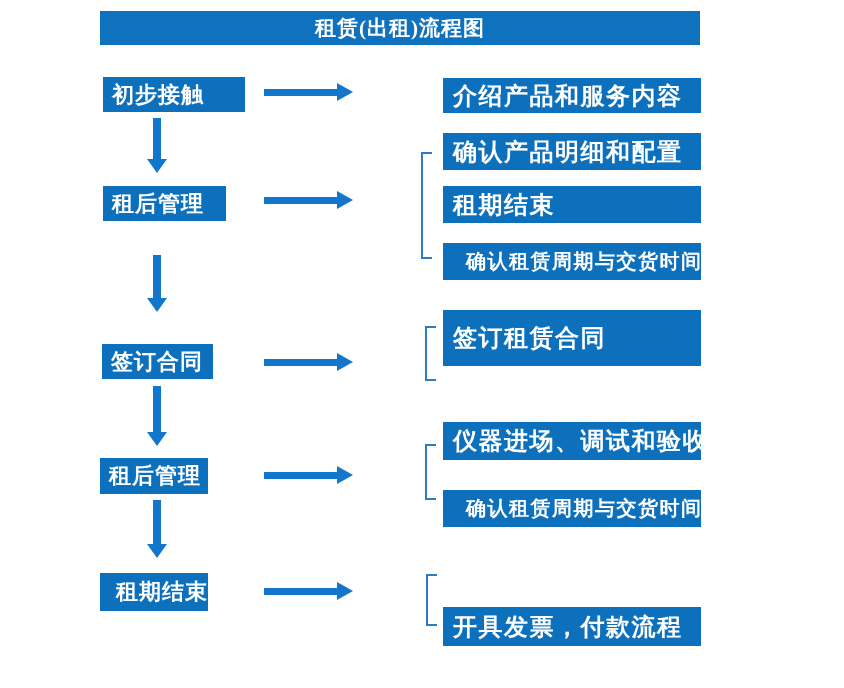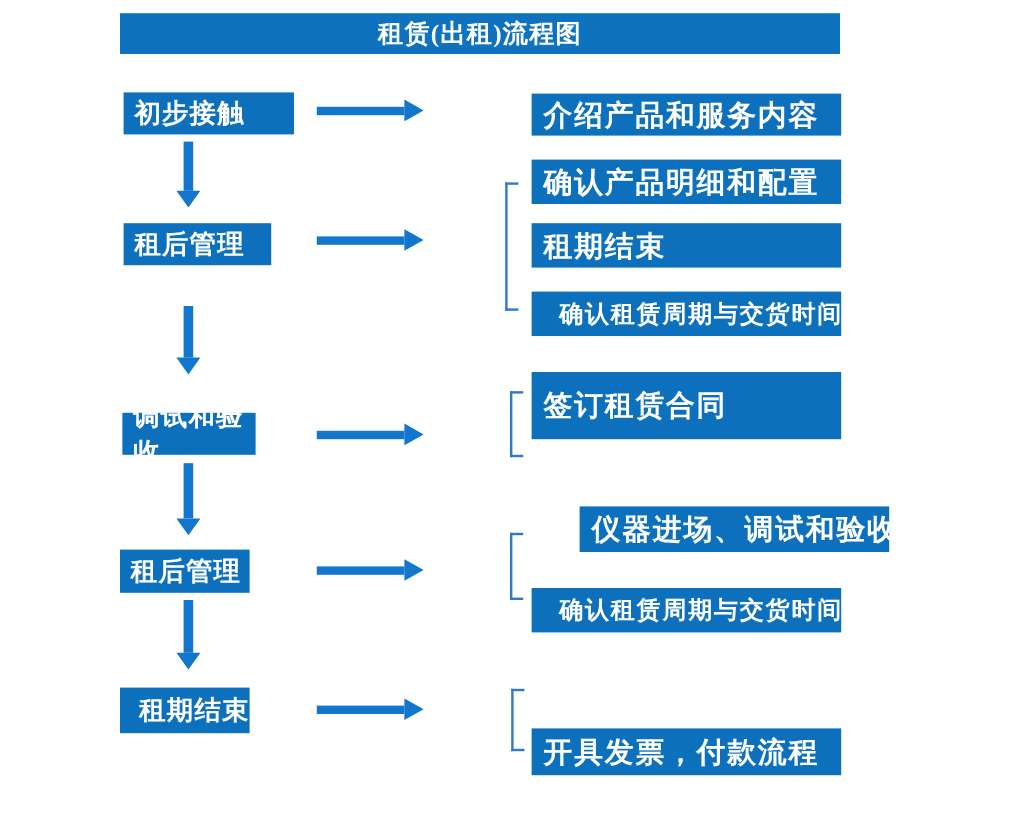--- a/index.html
+++ b/index.html
@@ -69,38 +69,38 @@
     <span>租赁(出租)流程图</span>
   </div>
 
   <div class="stagebox" style="left:103px;top:77px;width:142px;height:35px;">
     <span>初步接触</span>
   </div>
   <div class="stagebox" style="left:103px;top:186px;width:123px;height:35px;">
     <span>租后管理</span>
   </div>
   <div class="stagebox" style="left:102px;top:344px;width:111px;height:35px;">
-    <span>调试和验收</span>
+    <span>签订合同</span>
   </div>
   <div class="stagebox" style="left:100px;top:458px;width:108px;height:36px;">
     <span>租后管理</span>
   </div>
   <div class="stagebox" style="left:100px;top:573px;width:108px;height:38px;justify-content:flex-end;">
     <span>租期结束</span>
   </div>
 
   <div class="outbox" style="top:78px;height:35px;">介绍产品和服务内容</div>
 
   <div class="outbox" style="top:133px;height:37px;">确认产品明细和配置</div>
   <div class="outbox" style="top:186px;height:37px;">租期结束</div>
   <div class="outbox small" style="top:243px;height:37px;">确认租赁周期与交货时间</div>
 
   <div class="outbox" style="top:310px;height:56px;">签订租赁合同</div>
 
-  <div class="outbox" style="top:422px;height:38px;margin-left:40px;">仪器进场、调试和验收</div>
+  <div class="outbox" style="top:422px;height:38px;">仪器进场、调试和验收</div>
   <div class="outbox small" style="top:490px;height:37px;">确认租赁周期与交货时间</div>
 
   <div class="outbox" style="top:607px;height:39px;">开具发票，付款流程</div>
 
   <div class="harrow" style="top:83px;">
     <div class="shaft"></div>
     <div class="head"></div>
   </div>
   <div class="harrow" style="top:191px;">
     <div class="shaft"></div>

